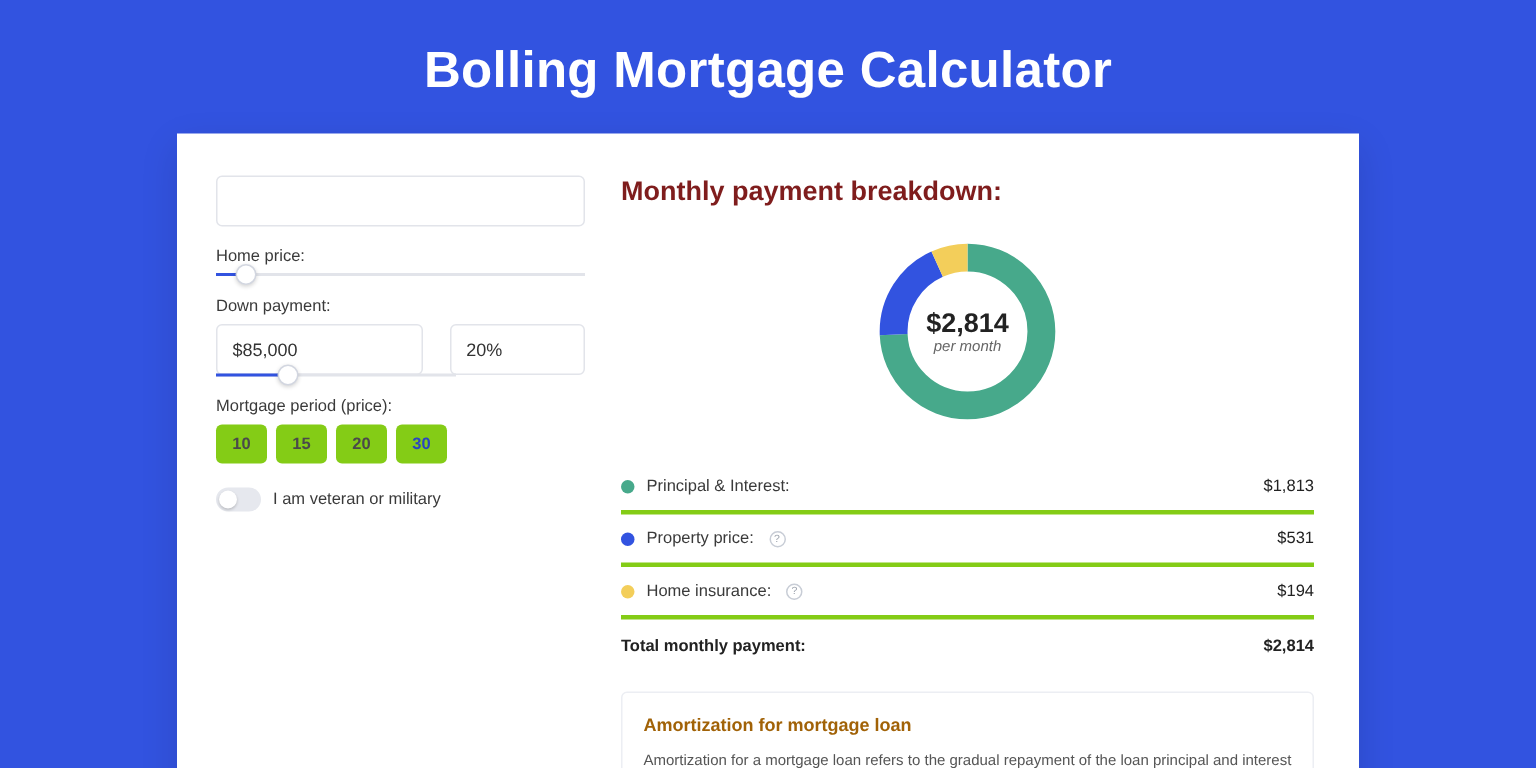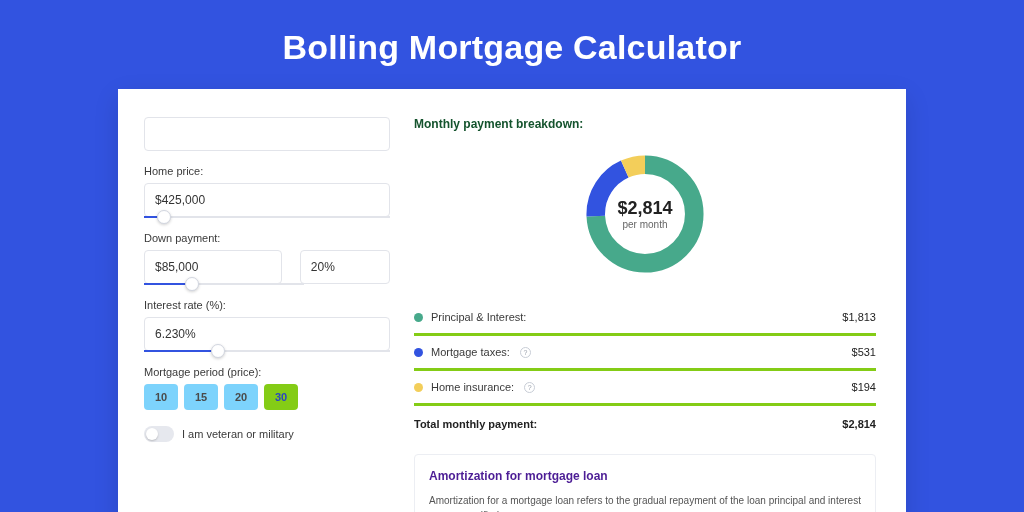--- a/index.html
+++ b/index.html
@@ -12,89 +12,80 @@
   .field-label { font-size: 11px; color: #3a3a3a; margin-bottom: 6px; display: block; }
   .text-input { width: 100%; height: 34px; border: 1px solid #e2e4ea; border-radius: 4px; padding: 0 10px; font-size: 12px; color: #333; background: #fff; }
   .field { margin-bottom: 14px; position: relative; }
   .slider-track { position: relative; height: 2px; background: #e2e4ea; margin-top: -1px; }
   .slider-fill { position: absolute; left: 0; top: 0; height: 2px; background: #3253e0; }
   .slider-thumb { position: absolute; top: -6px; width: 14px; height: 14px; background: #fff; border: 1px solid #d2d6e0; border-radius: 50%; box-shadow: 0 1px 3px rgba(0,0,0,0.18); margin-left: -7px; }
   .two-col { display: flex; gap: 18px; }
   .two-col .text-input:first-child { flex: 1.7; }
   .two-col .text-input:last-child { flex: 1; }
   .period-row { display: flex; gap: 6px; }
-  .period-btn { width: 34px; height: 26px; font-size: 11px; font-weight: 600; color: #4a4a4a; background: #7dd3fc; border: none; border-radius: 4px; cursor: pointer; }
+  .period-btn { width: 34px; height: 26px; font-size: 11px; font-weight: 600; color: #4a4a4a; background: #84cc16; border: none; border-radius: 4px; cursor: pointer; }
   .period-btn.active { background: #84cc16; color: #2a46c0; }
   .toggle-row { display: flex; align-items: center; gap: 8px; margin-top: 16px; }
   .toggle { width: 30px; height: 16px; background: #e6e8ee; border-radius: 999px; position: relative; }
   .toggle-knob { position: absolute; width: 12px; height: 12px; background: #fff; border-radius: 50%; top: 2px; left: 2px; box-shadow: 0 1px 2px rgba(0,0,0,0.2); }
   .toggle-label { font-size: 11px; color: #3a3a3a; }
-  .section-title { font-size: 12px; font-weight: 700; color: #14532d; }
+  .section-title { font-size: 18px; font-weight: 700; color: #7f1d1d; }
   .donut-wrap { display: flex; justify-content: center; margin: 18px 0 22px 0; }
   .donut { position: relative; width: 130px; height: 130px; }
   .donut svg { width: 130px; height: 130px; transform: rotate(-90deg); }
   .donut-center { position: absolute; inset: 0; display: flex; flex-direction: column; align-items: center; justify-content: center; }
   .donut-amount { font-size: 18px; font-weight: 700; color: #222; }
-  .donut-sub { font-size: 10px; color: #666; }
+  .donut-sub { font-size: 10px; color: #666; font-style: italic; }
   .legend-row { display: flex; align-items: center; justify-content: space-between; padding: 10px 0; border-bottom: 3px solid #84cc16; font-size: 11px; }
   .legend-row:last-of-type { border-bottom: 1px solid #eef0f4; }
   .legend-left { display: flex; align-items: center; gap: 8px; color: #3a3a3a; }
   .swatch { width: 9px; height: 9px; border-radius: 50%; display: inline-block; }
   .sw-green { background: #47a98b; }
   .sw-blue { background: #3253e0; }
   .sw-yellow { background: #f3ce5a; }
   .legend-val { color: #222; }
   .info-icon { width: 11px; height: 11px; border: 1px solid #c8cdd6; border-radius: 50%; display: inline-flex; align-items: center; justify-content: center; font-size: 7px; color: #9aa0ab; margin-left: 2px; }
   .total-row { display: flex; justify-content: space-between; padding: 12px 0; font-size: 11px; font-weight: 700; color: #222; gap: 28px; }
   .amort-box { border: 1px solid #eceef3; border-radius: 4px; padding: 14px 14px 0 14px; margin-top: 12px; }
-  .amort-title { font-size: 12px; font-weight: 700; color: #4c1d95; margin-bottom: 10px; }
+  .amort-title { font-size: 12px; font-weight: 700; color: #a16207; margin-bottom: 10px; }
   .amort-text { font-size: 10px; color: #555; line-height: 1.5; }
 </style>
 </head>
 <body>
 
 <h1 class="page-title">Bolling Mortgage Calculator</h1>
 
 <div class="card">
 
   <div class="form-col">
 
     <div class="field">
       <input class="text-input" value="" style="">
     </div>
 
     <div class="field">
       <label class="field-label">Home price:</label>
-      <input class="text-input" value="$425,000" style="">
       <div class="slider-track">
         <div class="slider-fill" style="width:8%"></div>
         <div class="slider-thumb" style="left:8%"></div>
       </div>
     </div>
 
     <div class="field">
       <label class="field-label">Down payment:</label>
       <div class="two-col">
         <input class="text-input" value="$85,000" style="">
         <input class="text-input" value="20%" style="">
       </div>
       <div class="slider-track" style="width:65%">
         <div class="slider-fill" style="width:30%"></div>
         <div class="slider-thumb" style="left:30%"></div>
       </div>
     </div>
 
-    <div class="field">
-      <label class="field-label">Interest rate (%):</label>
-      <input class="text-input" value="6.230%" style="">
-      <div class="slider-track">
-        <div class="slider-fill" style="width:30%"></div>
-        <div class="slider-thumb" style="left:30%"></div>
-      </div>
-    </div>
 
     <div class="field">
       <label class="field-label">Mortgage period (price):</label>
       <div class="period-row">
         <button class="period-btn">10</button>
         <button class="period-btn">15</button>
         <button class="period-btn">20</button>
         <button class="period-btn active">30</button>
       </div>
     </div>
@@ -129,21 +120,21 @@
       <div class="legend-left">
         <span class="swatch sw-green"></span>
         <span>Principal &amp; Interest:</span>
       </div>
       <span class="legend-val">$1,813</span>
     </div>
 
     <div class="legend-row">
       <div class="legend-left">
         <span class="swatch sw-blue"></span>
-        <span>Mortgage taxes:</span>
+        <span>Property price:</span>
         <span class="info-icon">?</span>
       </div>
       <span class="legend-val">$531</span>
     </div>
 
     <div class="legend-row">
       <div class="legend-left">
         <span class="swatch sw-yellow"></span>
         <span>Home insurance:</span>
         <span class="info-icon">?</span>

